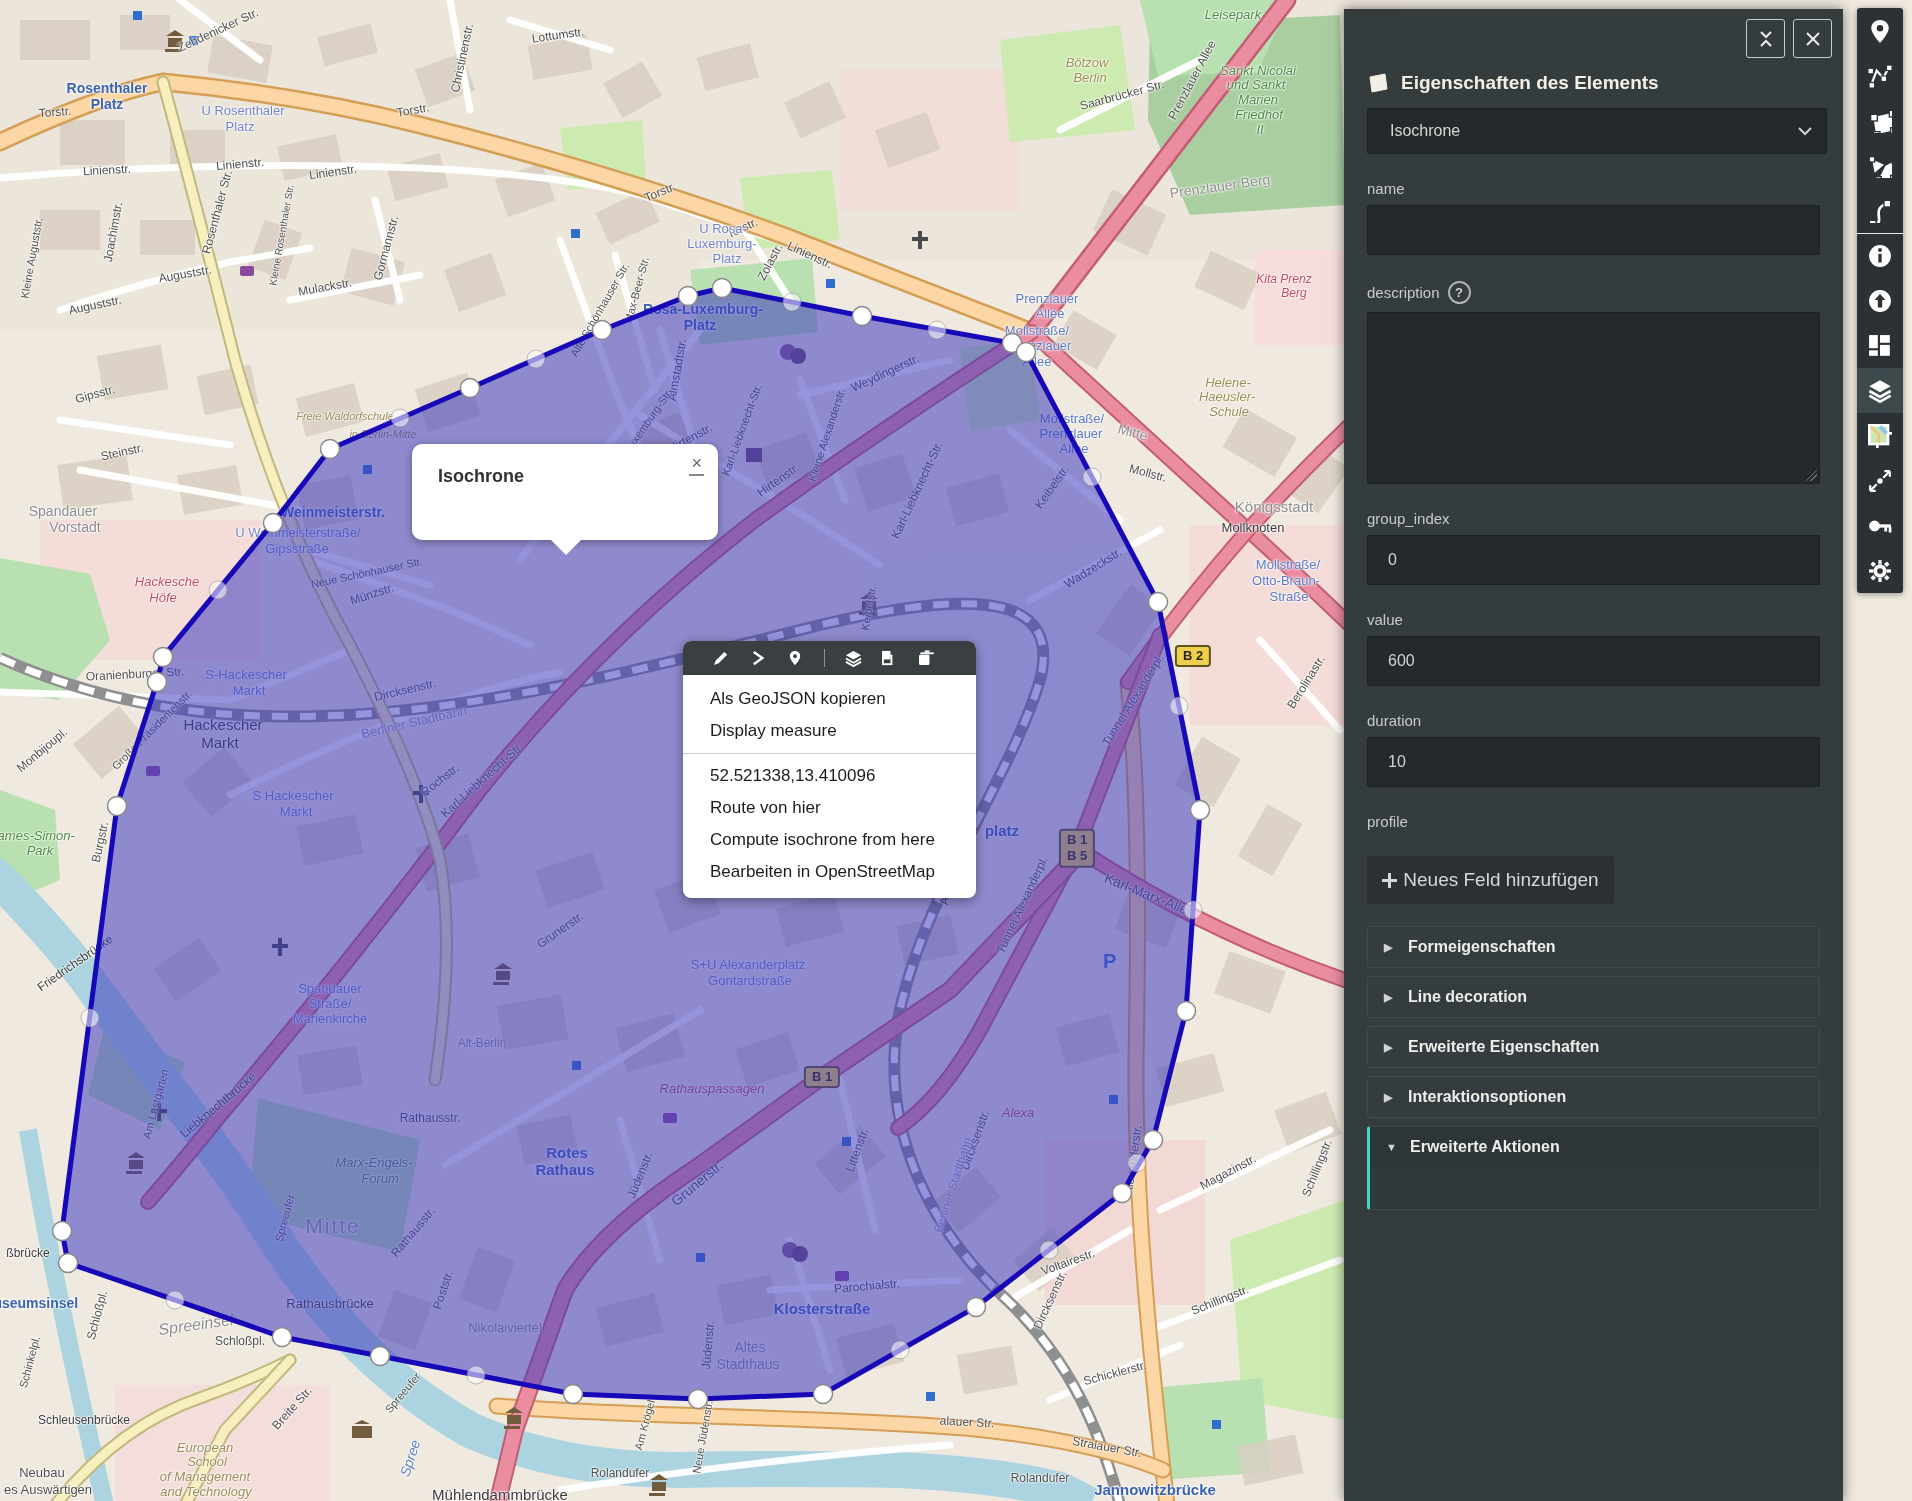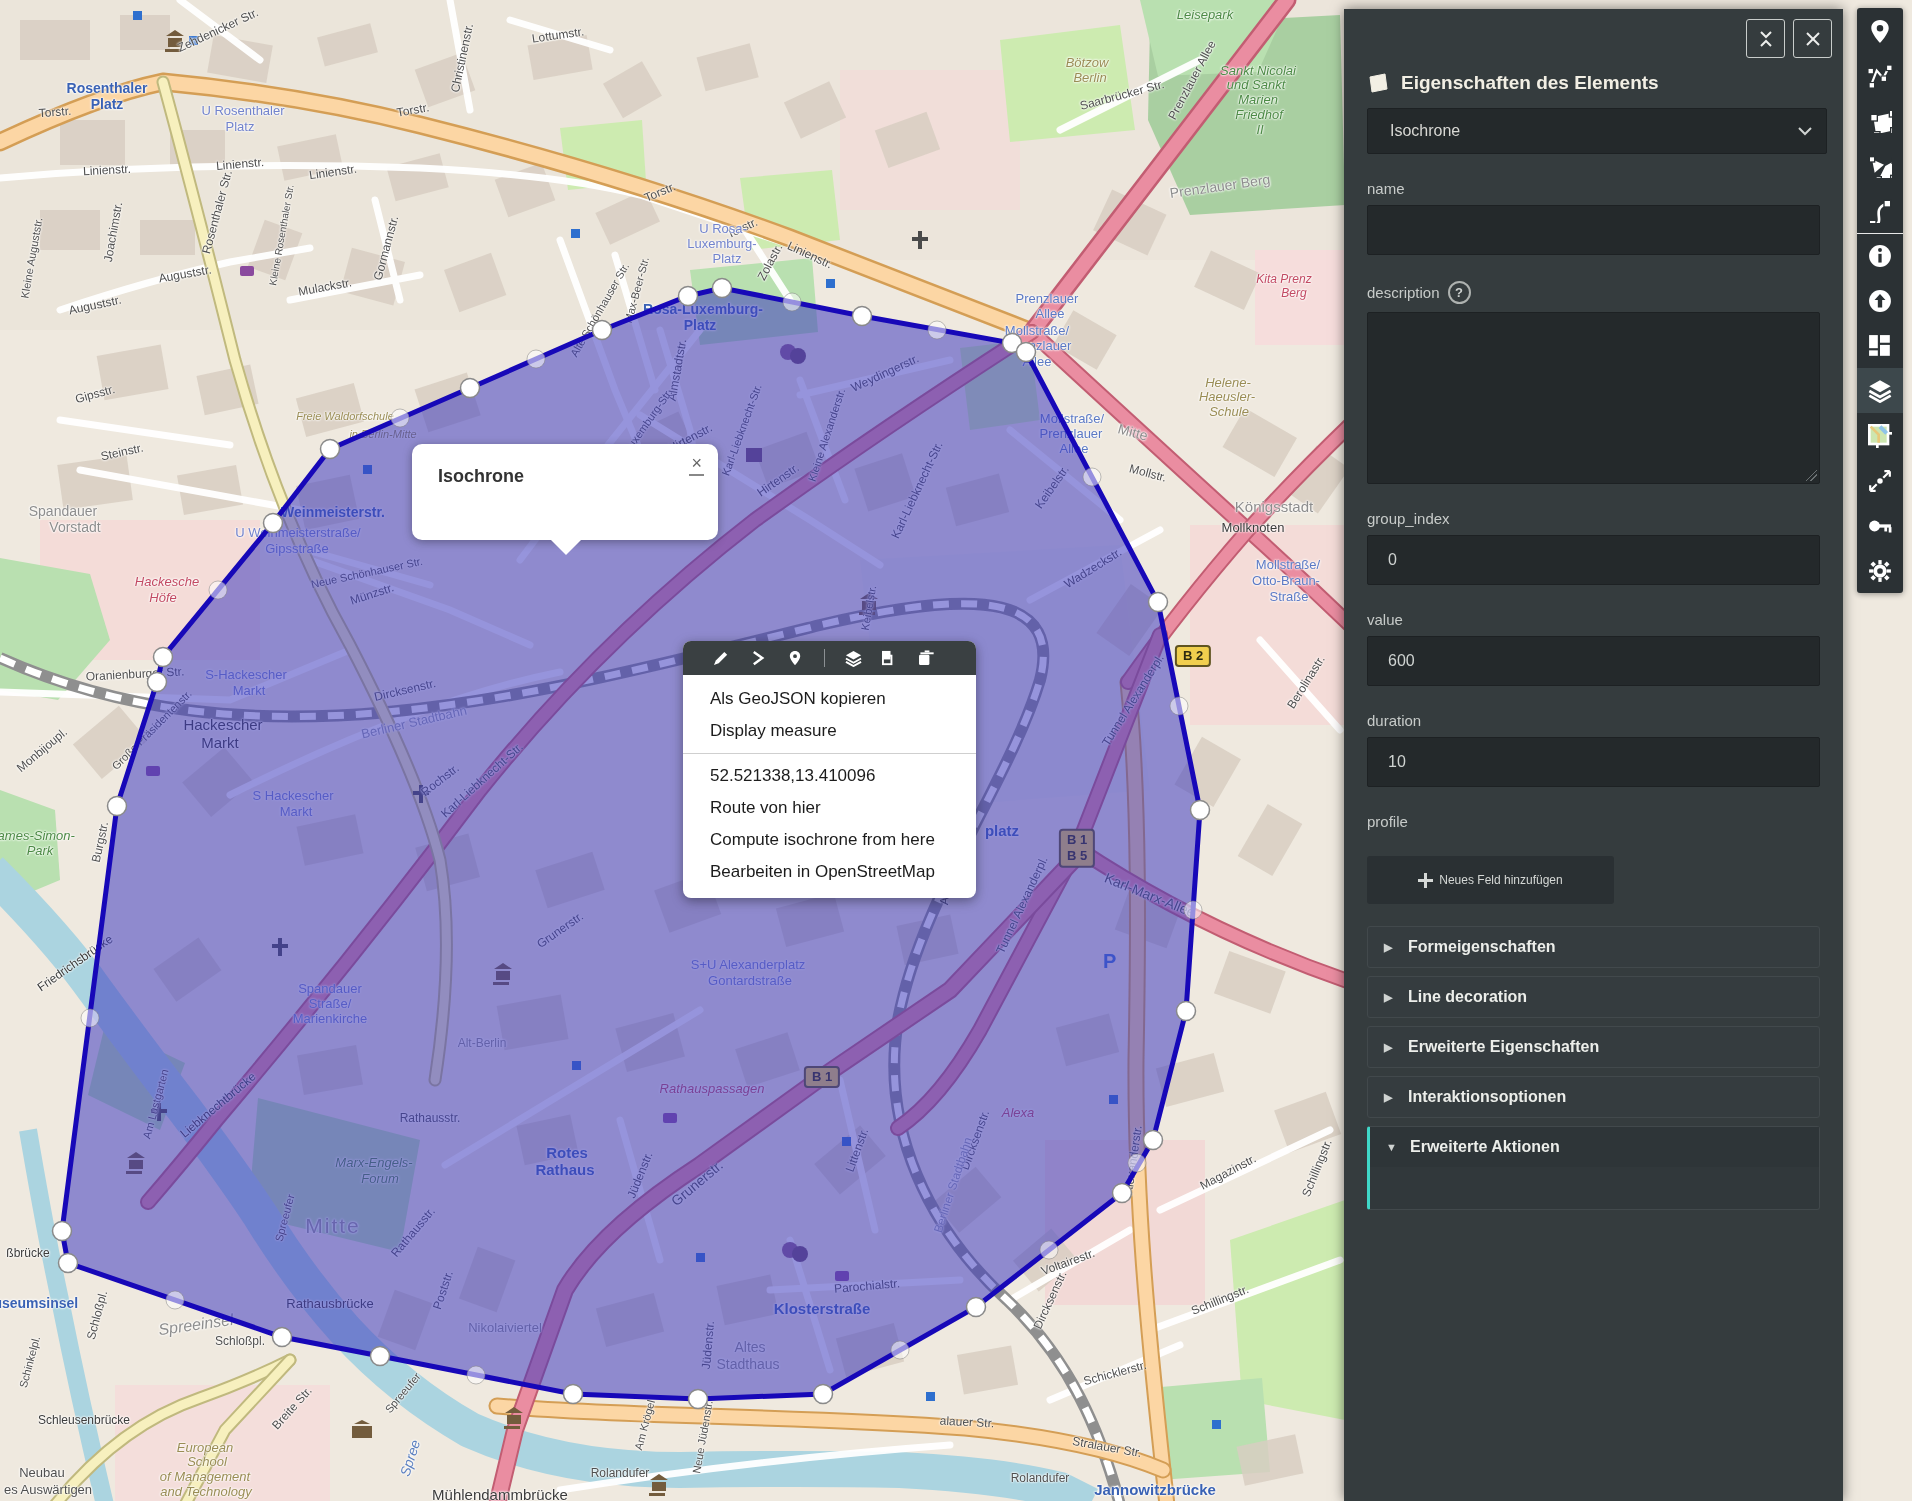--- a/index.html
+++ b/index.html
@@ -57,21 +57,21 @@
   .plabel{margin:26px 0 8px;color:#c7cbc9;font-size:15px;display:flex;align-items:center;gap:8px;}
   .pinput{height:50px;background:#24292b;border:1px solid #1d2123;border-radius:2px;width:100%;
           box-sizing:border-box;color:#cfd3d1;font-size:16px;padding:0 20px;font-family:"Liberation Sans",sans-serif;}
   .ptext{height:172px;background:#24292b;border:1px solid #1d2123;border-radius:2px;width:100%;
          box-sizing:border-box;position:relative;}
   .ptext .grip{position:absolute;right:2px;bottom:2px;width:12px;height:12px;
         background:linear-gradient(135deg,transparent 50%,#6a7072 50%,#6a7072 58%,transparent 58%,transparent 70%,#6a7072 70%,#6a7072 78%,transparent 78%);}
   .help{width:19px;height:19px;border:2px solid #aeb2b0;border-radius:50%;font-size:13px;font-weight:bold;
         display:inline-flex;align-items:center;justify-content:center;color:#cdd1cf;}
   .addbtn{margin-top:26px;width:247px;height:48px;background:#2a3033;border:none;border-radius:3px;
-          color:#d5d8d6;font-size:12px;display:flex;align-items:center;justify-content:center;gap:6px;
+          color:#d5d8d6;font-size:19px;display:flex;align-items:center;justify-content:center;gap:6px;
           cursor:pointer;font-family:"Liberation Sans",sans-serif;}
   .accs{margin-top:22px;display:flex;flex-direction:column;gap:8px;}
   .acc{background:#353c3f;border:1px solid #42494c;border-radius:3px;}
   .acc-h{display:flex;align-items:center;gap:12px;height:40px;padding:0 16px;font-weight:bold;
          font-size:16px;color:#eceeea;cursor:pointer;}
   .acc-h .arr{font-size:11px;color:#cfd3d1;width:12px;}
   .acc.open{border-left:3px solid #3fd8c8;background:#31383b;}
   .acc.open .acc-h{background:#2e3538;}
   .acc-c{display:flex;gap:10px;padding:18px 20px 24px;}
   .acc-btn{flex:1;height:62px;background:#262c2f;border:none;border-radius:2px;color:#c9cdcb;
@@ -482,21 +482,21 @@
       <div class="mlab c-bus" style="left: 1289px; top: 596px; transform: translate(-50%, -50%) rotate(0deg);">Straße</div>
       <div class="mlab c-st" style="left: 1306px; top: 682px; transform: translate(-50%, -50%) rotate(-58deg);">Berolinastr.</div>
       <div class="mlab c-st" style="left: 1122px; top: 95px; transform: translate(-50%, -50%) rotate(-15deg);">Saarbrücker Str.</div>
       <div class="mlab c-st" style="left: 1192px; top: 80px; transform: translate(-50%, -50%) rotate(-62deg);">Prenzlauer Allee</div>
       <div class="mlab c-pl" style="left: 1220px; top: 186px; transform: translate(-50%, -50%) rotate(-8deg);">Prenzlauer Berg</div>
       <div class="mlab c-grn" style="left: 1258px; top: 70px; transform: translate(-50%, -50%) rotate(0deg);">Sankt Nicolai</div>
       <div class="mlab c-grn" style="left: 1256px; top: 84px; transform: translate(-50%, -50%) rotate(0deg);">und Sankt</div>
       <div class="mlab c-grn" style="left: 1258px; top: 99px; transform: translate(-50%, -50%) rotate(0deg);">Marien</div>
       <div class="mlab c-grn" style="left: 1259px; top: 114px; transform: translate(-50%, -50%) rotate(0deg);">Friedhof</div>
       <div class="mlab c-grn" style="left: 1260px; top: 129px; transform: translate(-50%, -50%) rotate(0deg);">II</div>
-      <div class="mlab c-grn" style="left: 1205px; top: 14px; transform: translate(-50%, -50%) rotate(0deg);">Leisepark</div>
+      <div class="mlab c-grn" style="left: 1233px; top: 14px; transform: translate(-50%, -50%) rotate(0deg);">Leisepark</div>
       <div class="mlab c-kha" style="left: 1087px; top: 62px; transform: translate(-50%, -50%) rotate(0deg);">Bötzow</div>
       <div class="mlab c-kha" style="left: 1090px; top: 77px; transform: translate(-50%, -50%) rotate(0deg);">Berlin</div>
       <div class="mlab c-red" style="left: 1284px; top: 279px; font-size: 12px; transform: translate(-50%, -50%) rotate(0deg);">Kita Prenz</div>
       <div class="mlab c-red" style="left: 1294px; top: 293px; font-size: 12px; transform: translate(-50%, -50%) rotate(0deg);">Berg</div>
       <div class="shield" style="left: 1193px; top: 656px;">
         <div>B 2</div>
       </div>
       <div class="shield" style="left: 822px; top: 1077px;">
         <div>B 1</div>
       </div>

